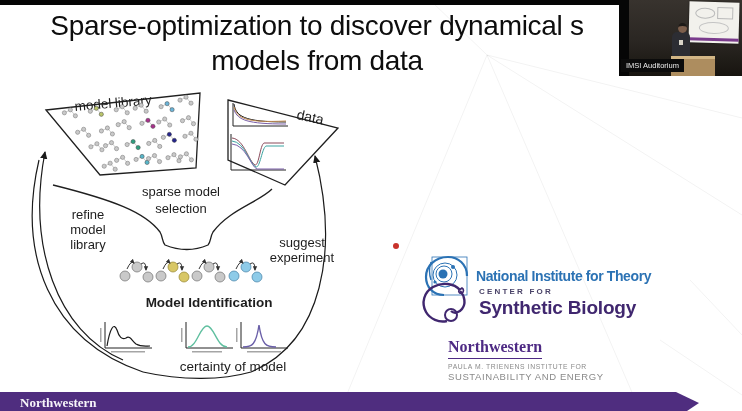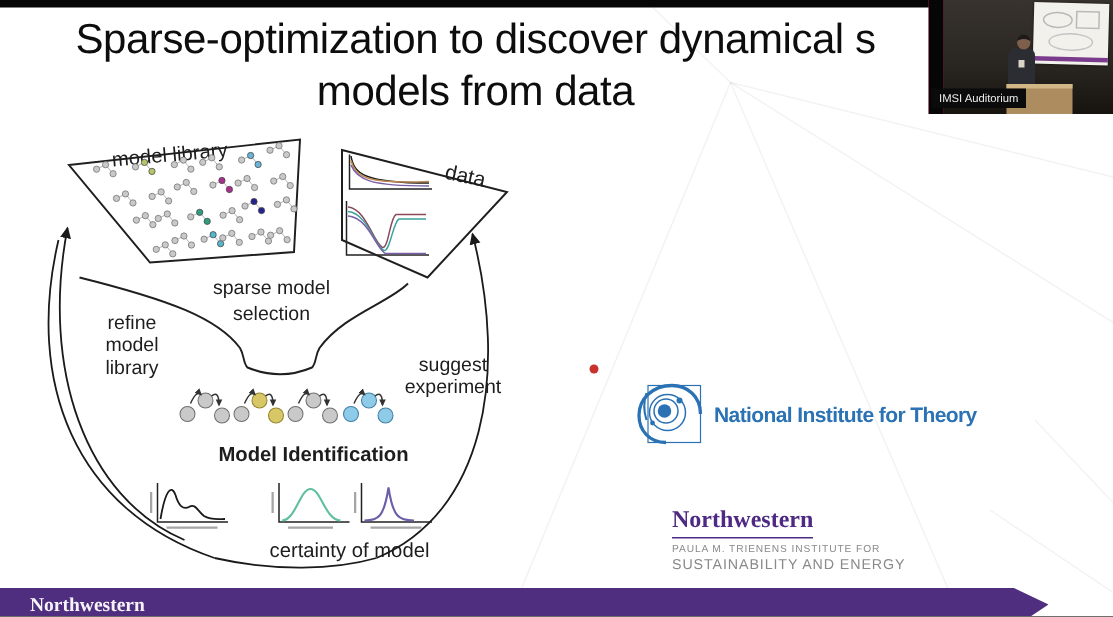--- a/index.html
+++ b/index.html
@@ -318,20 +318,34 @@
         <circle cx="30" cy="13" r="2" fill="#2b72b4" stroke="none"></circle>
         <circle cx="12" cy="28" r="1.6" fill="#2b72b4" stroke="none"></circle>
         <path d="M8,8 C6,14 6,20 8,26" stroke-width="1.4"></path>
       </g>
     </svg>
     <div class="txt">
       <div>National Institute for Theory</div>
     </div>
   </div>
 
+  <div id="synbio" class="abs">
+    <svg width="50" height="45" viewBox="0 0 50 45">
+      <g fill="none" stroke="#40276f" stroke-width="2.4">
+        <path d="M40,10 C34,3 22,2 13,7 C4,12 1,23 6,32 C10,39 19,43 27,41"></path>
+        <path d="M40,11 C45,16 46,24 42,29 C39,33 34,34 31,31"></path>
+        <circle cx="31" cy="35" r="6" stroke-width="2"></circle>
+        <path d="M42,8 C44,9 44,12 42,13 C40,14 38,12 39,10 Z" stroke-width="1.6"></path>
+      </g>
+    </svg>
+    <div>
+      <div class="eyebrow">CENTER FOR</div>
+      <div class="name">Synthetic Biology</div>
+    </div>
+  </div>
 
   <div id="trienens" class="abs">
     <div class="brand">Northwestern</div>
     <div class="l1">PAULA M. TRIENENS INSTITUTE FOR</div>
     <div class="l2">SUSTAINABILITY AND ENERGY</div>
   </div>
 
   <div id="footer" class="abs">
     <span class="brand">Northwestern</span>
   </div>

